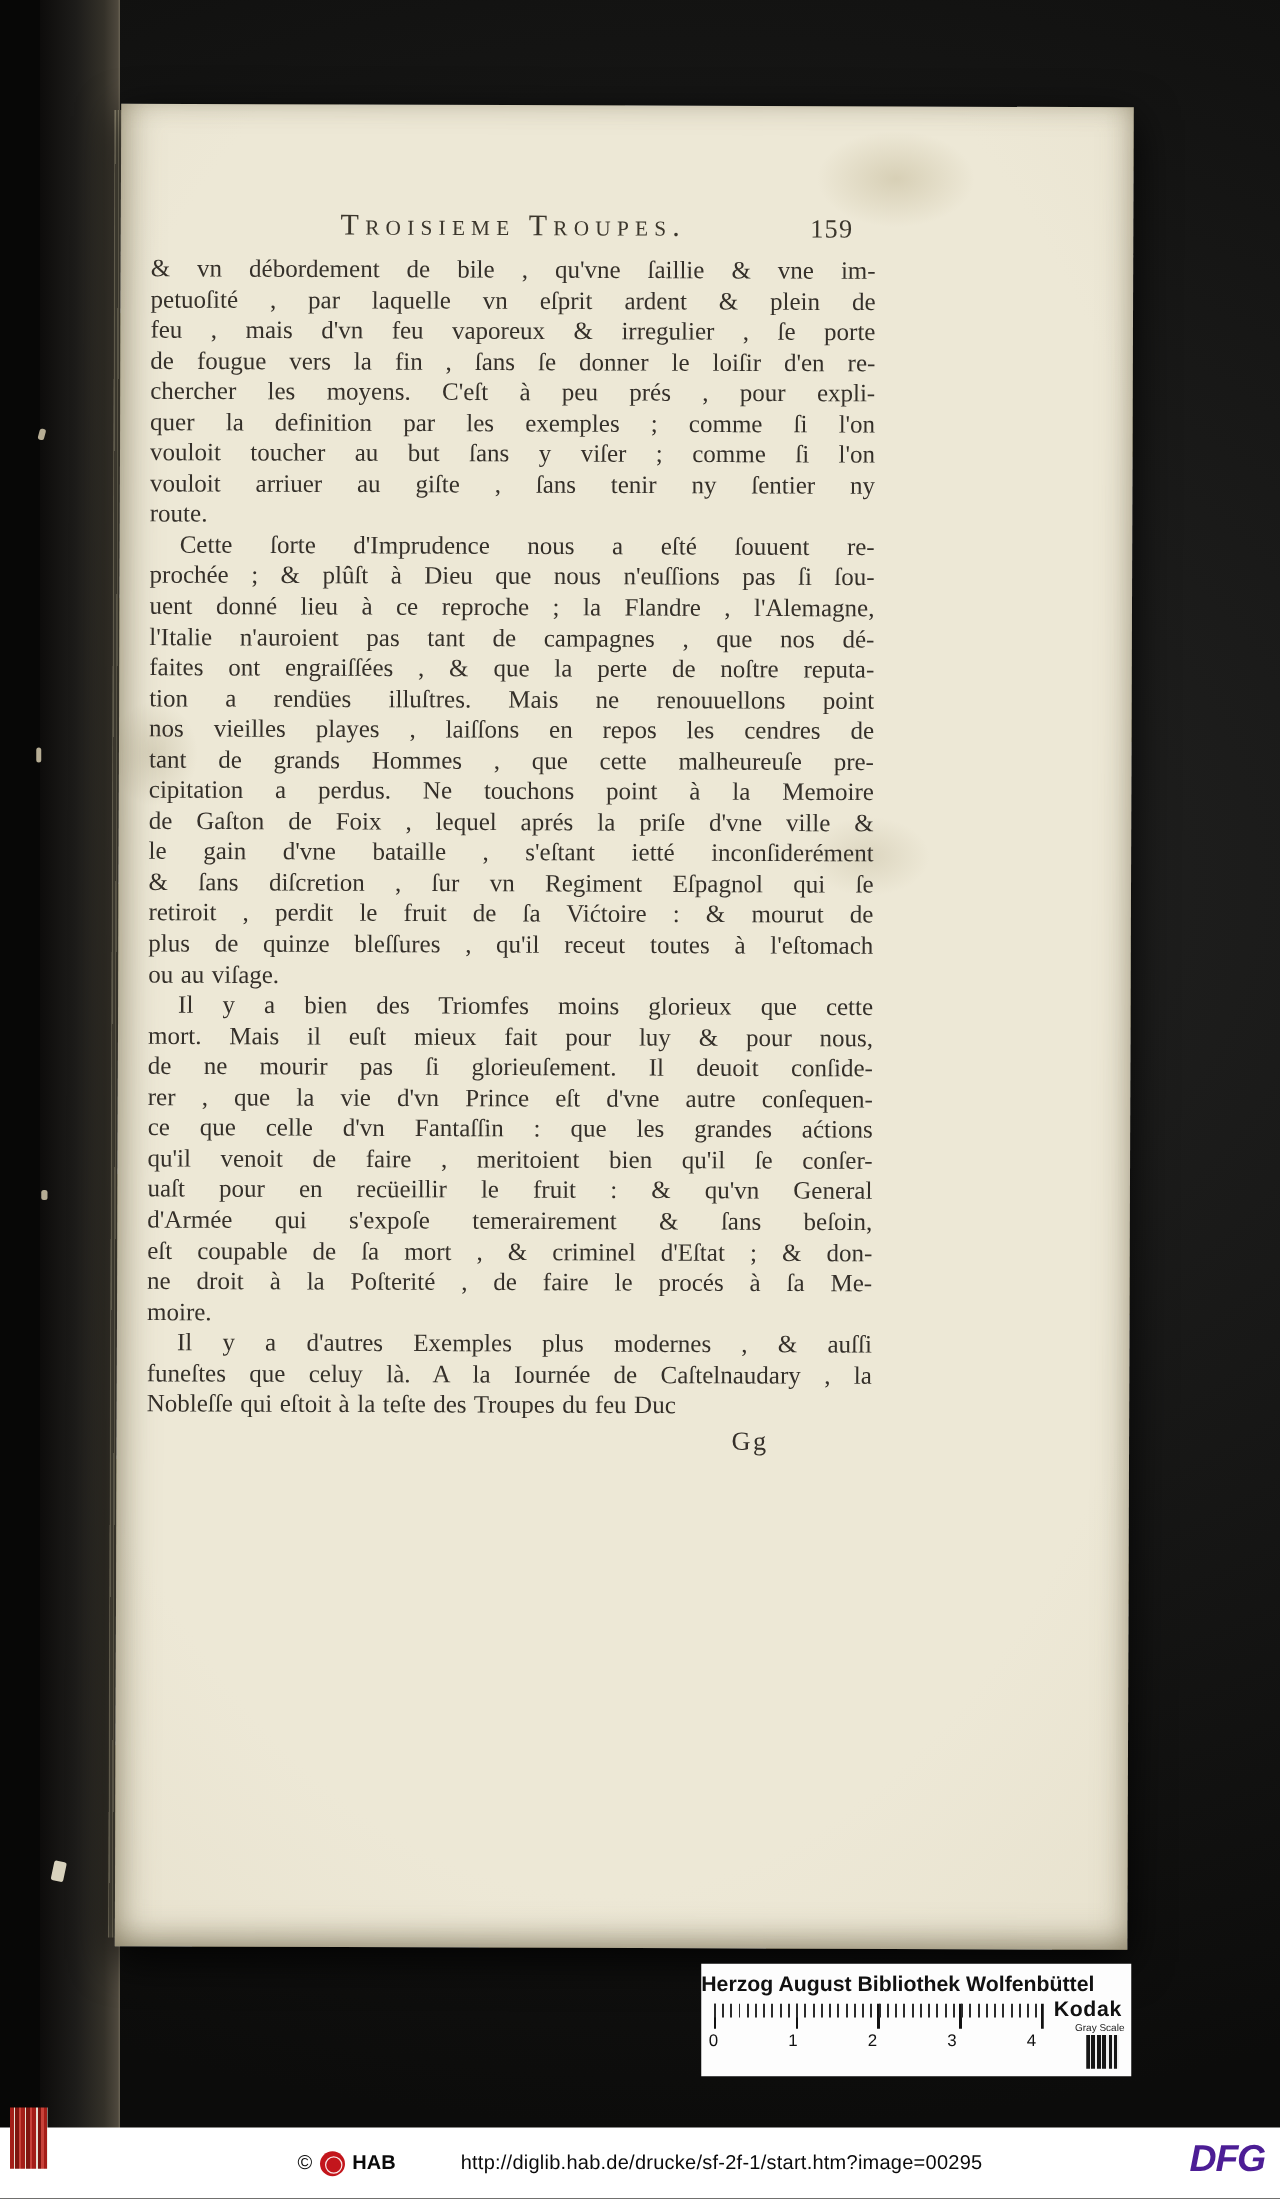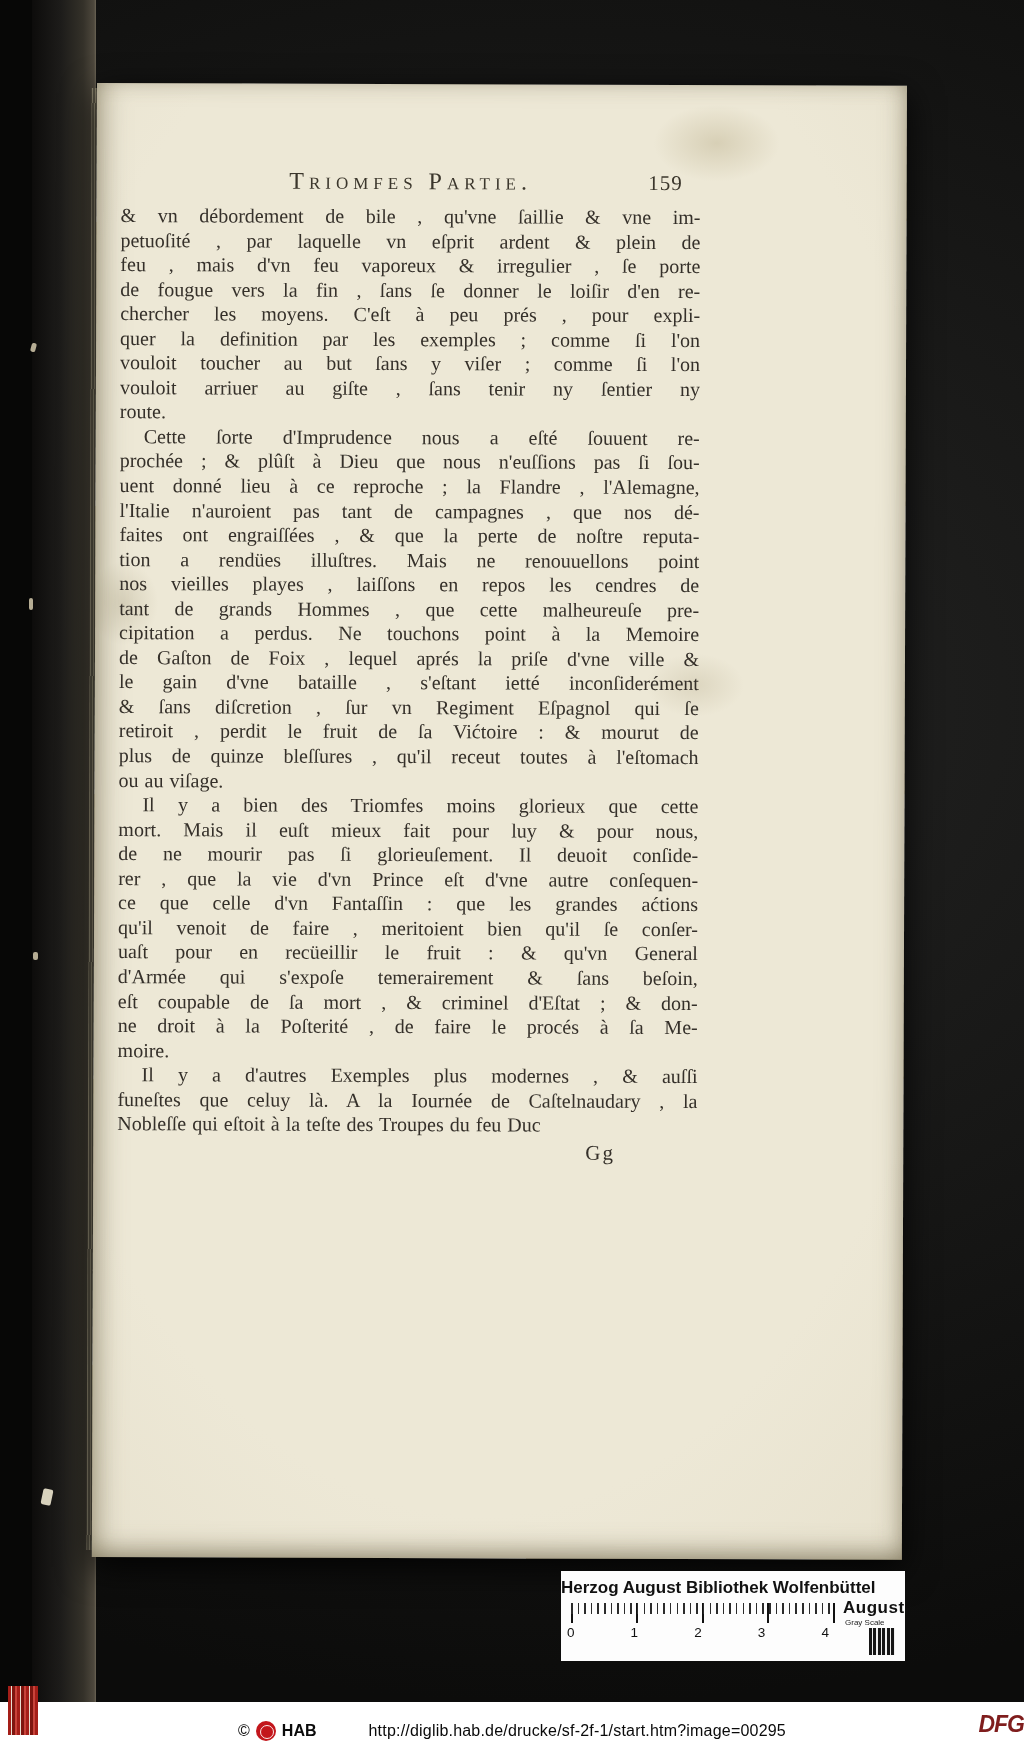--- a/index.html
+++ b/index.html
@@ -61,21 +61,21 @@
     background:
       repeating-linear-gradient(90deg, #2b2b2b 0 1.5px, transparent 1.5px 6.6px),
       repeating-linear-gradient(90deg, #111 0 2px, transparent 2px 65.5px);
     background-size: 100% 11px, 100% 20px; background-repeat: no-repeat;
   }
   .scale-nums {
     position: absolute; left: 6px; top: 54px; width: 262px;
     display: flex; justify-content: space-between; font-size: 13.5px;
   }
   .kodak-brand { position: absolute; left: 282px; top: 27px; font-size: 17px; font-weight: bold; letter-spacing: 0.5px; }
-  .gray-scale { position: absolute; left: 284px; top: 47px; font-size: 8px; color: #222; text-align: right; }
+  .gray-scale { position: absolute; left: 299px; top: 47px; font-size: 8px; color: #222; text-align: right; }
   .barcode {
     position: absolute; left: 308px; top: 57px; width: 26px; height: 27px;
     background: repeating-linear-gradient(90deg, #161616 0 3px, #efefef 3px 4px, #161616 4px 7px, #efefef 7px 9px);
   }
 
   .footer-bar {
     position: absolute; left: 0; top: 1702px; width: 1024px; height: 57px; background: #fff;
     font-family: "Liberation Sans", sans-serif; display: flex; align-items: center; justify-content: center;
     z-index: 5;
   }
@@ -84,22 +84,22 @@
   .url { letter-spacing: 0.2px; margin-left: 46px; }
   .hab-logo {
     display: inline-block; width: 20px; height: 20px; border-radius: 50%;
     background: #c3161c; position: relative;
   }
   .hab-logo::after {
     content: ""; position: absolute; left: 4px; top: 4px; width: 12px; height: 12px;
     border-radius: 50%; border: 1.5px solid rgba(255,255,255,0.9);
   }
   .dfg-logo {
-    position: absolute; right: 0; top: 9px; font-size: 23px; font-weight: bold; font-style: italic;
-    color: #7f1d1d; letter-spacing: -1px;
+    position: absolute; right: 12px; top: 9px; font-size: 30px; font-weight: bold; font-style: italic;
+    color: #4c1d95; letter-spacing: -1px;
   }
   .color-strip {
     position: absolute; left: 8px; top: 1686px; width: 30px; height: 49px; z-index: 6;
     background: repeating-linear-gradient(90deg, #a41e18 0 3px, #e7e0d2 3px 4px, #7e150f 4px 7px, #c8433a 7px 9px);
   }
 </style>
 </head>
 <body>
 
 <div class="scene">
@@ -110,21 +110,21 @@
   <div class="speck" style="left:31px; top:343px; width:5px; height:9px; transform:rotate(15deg);"></div>
   <div class="speck" style="left:29px; top:598px; width:4px; height:12px;"></div>
   <div class="speck" style="left:33px; top:952px; width:5px; height:8px;"></div>
   <div class="speck" style="left:42px; top:1489px; width:10px; height:16px; background:#d8d2bd; transform:rotate(12deg);"></div>
 
   <div class="page-edges-left"></div>
 
   <div class="page">
     <div class="textblock">
       <div class="headline">
-        <span>Triomfes Partie.</span>
+        <span>Troisieme Troupes.</span>
         <span class="pagenum">159</span>
       </div>
       <div class="lines">
           <div class="line">&amp; vn débordement de bile , qu'vne ſaillie &amp; vne im-</div>
           <div class="line">petuoſité , par laquelle vn eſprit ardent &amp; plein de</div>
           <div class="line">feu , mais d'vn feu vaporeux &amp; irregulier , ſe porte</div>
           <div class="line">de fougue vers la fin , ſans ſe donner le loiſir d'en re-</div>
           <div class="line">chercher les moyens. C'eſt à peu prés , pour expli-</div>
           <div class="line">quer la definition par les exemples ; comme ſi l'on</div>
           <div class="line">vouloit toucher au but ſans y viſer ; comme ſi l'on</div>
@@ -167,21 +167,21 @@
   <div class="kodak-label">
     <div class="label-title">Herzog August Bibliothek Wolfenbüttel</div>
     <div class="ruler"></div>
     <div class="scale-nums">
       <span>0</span>
       <span>1</span>
       <span>2</span>
       <span>3</span>
       <span>4</span>
     </div>
-    <div class="kodak-brand">August</div>
+    <div class="kodak-brand">Kodak</div>
     <div class="gray-scale">Gray Scale</div>
     <div class="barcode"></div>
   </div>
 
   <div class="color-strip"></div>
 
   <div class="footer-bar">
     <div class="footer-center">
       <span>©</span>
       <span class="hab-logo"></span>

